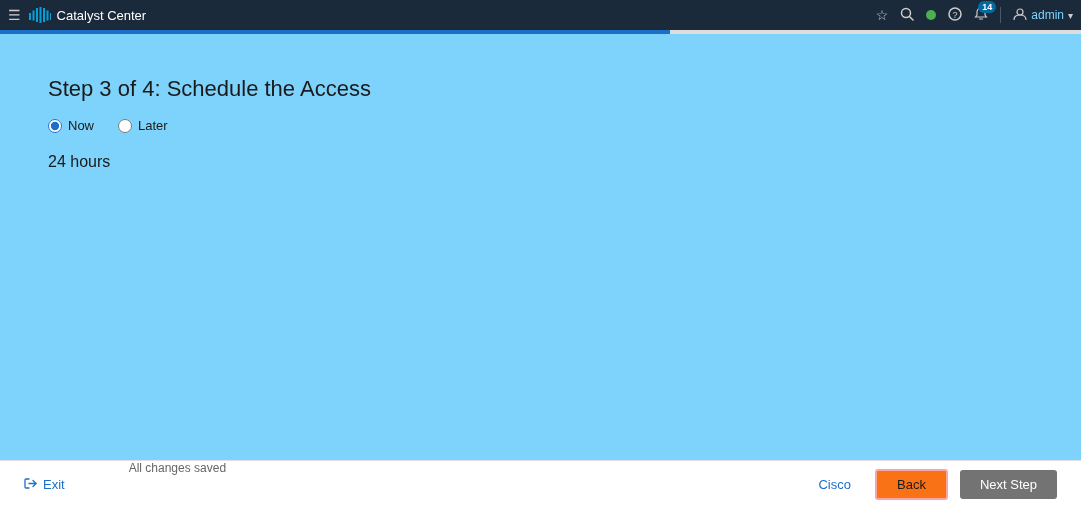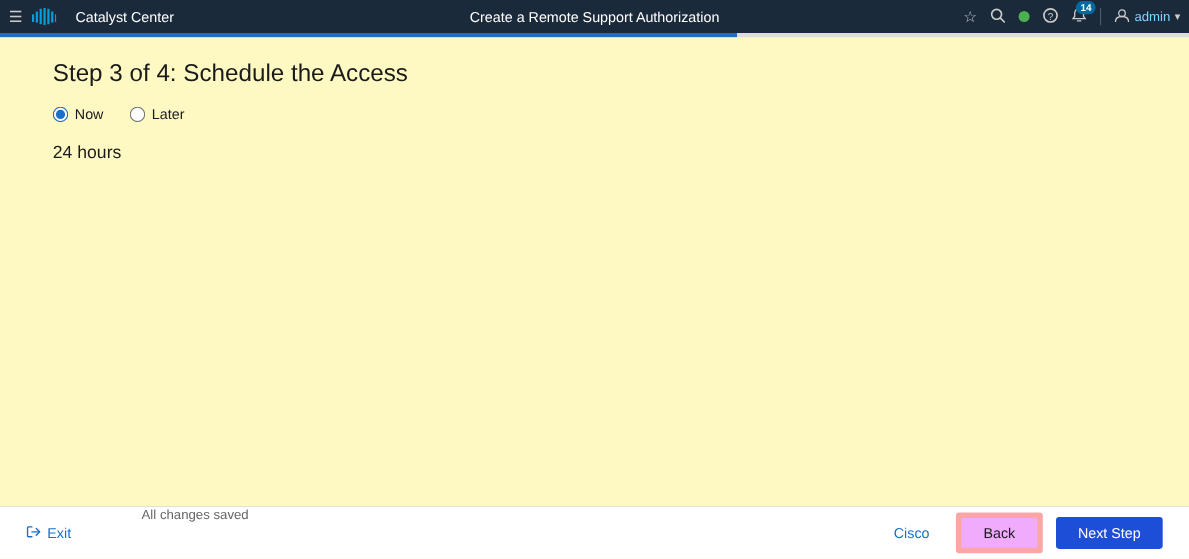--- a/index.html
+++ b/index.html
@@ -18,21 +18,21 @@
     }
     .top-nav-left {
       display: flex;
       align-items: center;
       gap: 8px;
     }
     .hamburger-icon { cursor: pointer; color: #ccc; font-size: 14px; }
     .cisco-logo {
       display: flex;
       align-items: center;
-      gap: 18px;
+      gap: 6px;
     }
     .cisco-logo-mark {
       width: 22px;
       height: 16px;
       display: flex;
       align-items: center;
       justify-content: center;
     }
     .cisco-logo-mark svg { width: 22px; height: 16px; }
     .app-title {
@@ -103,22 +103,22 @@
     }
     .progress-bar-fill {
       height: 100%;
       background: #1b6fc8;
       width: 62%;
     }
 
     
     .main-content {
       flex: 1;
-      background: #fef9c3;
-      padding: 20px 48px;
+      background: #7dd3fc;
+      padding: 42px 48px;
       overflow-y: auto;
     }
 
     .step-title {
       font-size: 22px;
       font-weight: 400;
       color: #1a1a1a;
       margin-bottom: 16px;
     }
     .step-description {
@@ -198,30 +198,30 @@
     }
     .review-btn {
       background: none;
       border: none;
       color: #1b6fc8;
       font-size: 13px;
       cursor: pointer;
       padding: 6px 12px;
     }
     .back-btn {
-      background: #f0abfc;
-      border: 5px solid #fca5a5;
+      background: #f97316;
+      border: 2px solid #fca5a5;
       color: #1a1a1a;
       font-size: 13px;
       cursor: pointer;
       padding: 6px 20px;
       border-radius: 3px;
     }
     .next-btn {
-      background: #1d4ed8;
+      background: #737373;
       border: none;
       color: #fff;
       font-size: 13px;
       cursor: pointer;
       padding: 7px 20px;
       border-radius: 3px;
     }
   </style>
 </head>
 <body>
@@ -238,21 +238,20 @@
           <rect x="10.5" y="0" width="2" height="16" fill="#049fd9"></rect>
           <rect x="14" y="1" width="2" height="14" fill="#049fd9"></rect>
           <rect x="17.5" y="3.5" width="2" height="10" fill="#049fd9"></rect>
           <rect x="21" y="6" width="2" height="7" fill="#049fd9"></rect>
         </svg>
       </div>
       <span class="app-title">Catalyst Center</span>
     </div>
   </div>
 
-  <div class="top-nav-center">Create a Remote Support Authorization</div>
 
   <div class="top-nav-right">
     <span class="nav-icon">☆</span>
     <span class="nav-icon">
       <svg width="14" height="14" viewBox="0 0 14 14" fill="none">
         <circle cx="6" cy="6" r="4.5" stroke="#ccc" stroke-width="1.5"></circle>
         <line x1="9.5" y1="9.5" x2="13" y2="13" stroke="#ccc" stroke-width="1.5" stroke-linecap="round"></line>
       </svg>
     </span>
     <span class="status-dot"></span>

